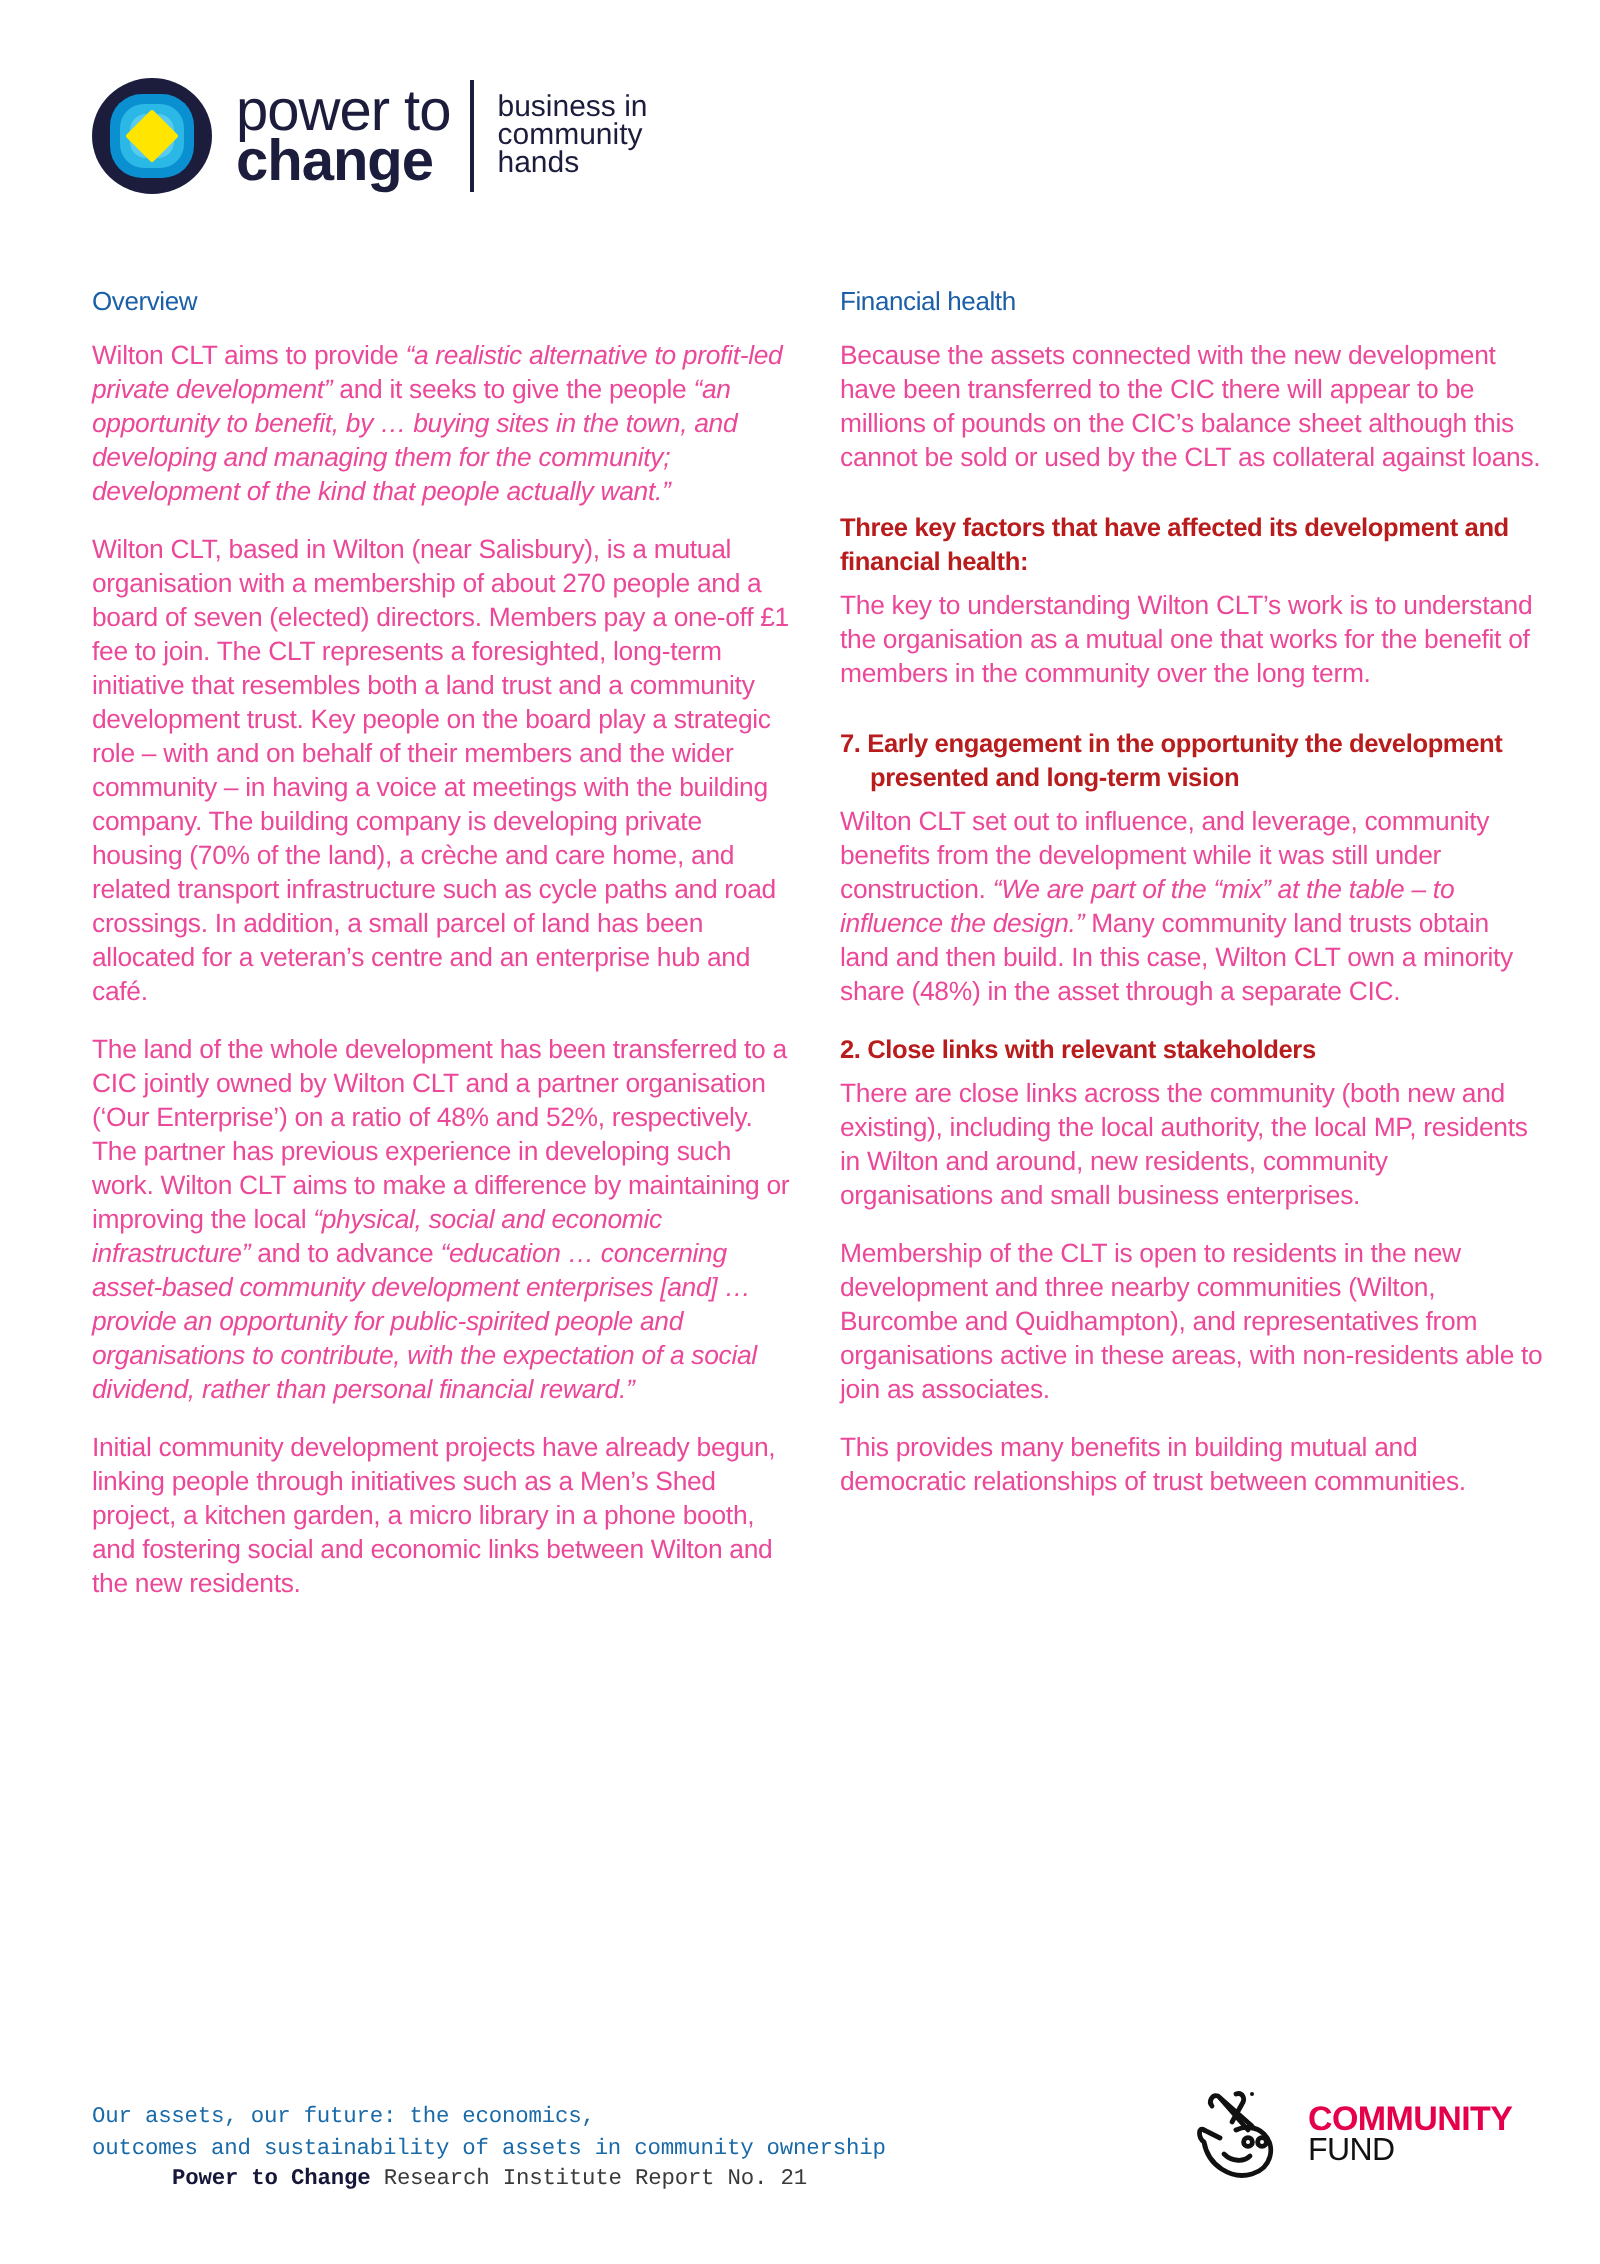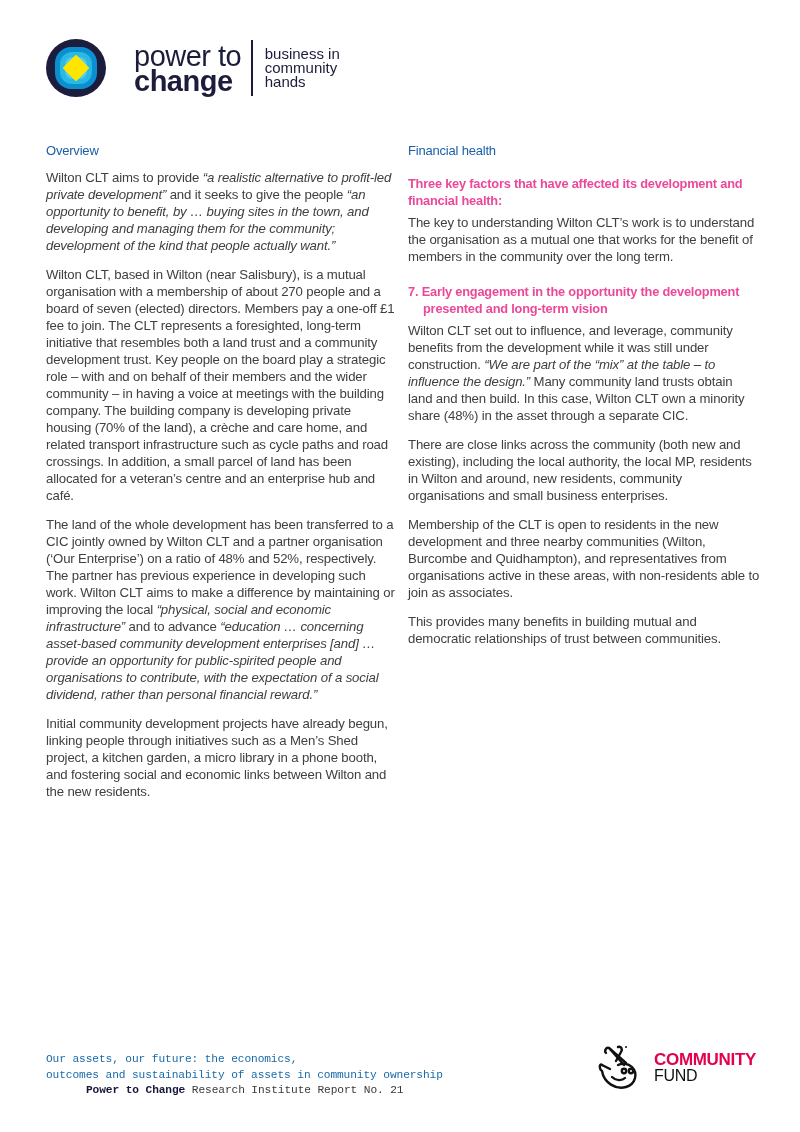--- a/index.html
+++ b/index.html
@@ -1,35 +1,35 @@
 <!DOCTYPE html>
 <html><head>
 <meta charset="utf-8">
 <style>
   html, body { margin: 0; padding: 0; background: #ffffff; }
   body { width: 800px; height: 1132px; position: relative; overflow: hidden;
          font-family: "DejaVu Sans", sans-serif; color: #1a1a1a; }
   .logo-wrap { position: absolute; left: 46px; top: 38px; height: 60px; display: flex; align-items: center; }
   .logo-mark { width: 60px; height: 60px; position: relative; }
-  .logo-text { margin-left: 28px; color: #1c1c3c; font-family: "Liberation Sans", sans-serif; line-height: 26px; }
+  .logo-text { margin-left: 12px; color: #1c1c3c; font-family: "Liberation Sans", sans-serif; line-height: 26px; }
   .logo-text .l1 { font-size: 29px; font-weight: normal; letter-spacing: -0.5px; display: block; }
   .logo-text .l2 { font-size: 29px; font-weight: bold; letter-spacing: -0.5px; display: block; margin-top: -1px; }
   .logo-divider { width: 1.5px; height: 56px; background: #1c1c3c; margin-left: 10px; }
   .logo-tag { margin-left: 12px; color: #1c1c3c; font-family: "Liberation Sans", sans-serif; font-size: 15px; line-height: 14px; }
   .logo-tag span { display: block; }
 
   .col { position: absolute; top: 140px; width: 352px; }
   .col.left { left: 46px; }
-  .col.right { left: 408px; }
+  .col.right { left: 420px; }
   h2.section { font-family: "Liberation Sans", sans-serif; font-weight: normal; color: #1a5fa8;
                font-size: 13px; margin: 0 0 7px 0; line-height: 22px; letter-spacing: -0.2px; }
   p.body { font-family: "Liberation Sans", sans-serif; font-size: 13.2px; line-height: 17px;
-           margin: 0 0 12px 0; color: #404040; letter-spacing: -0.15px; }
+           margin: 0 0 12px 0; color: #ec4899; letter-spacing: -0.15px; }
   p.body em { font-style: italic; }
-  h3.sub { font-family: "Liberation Sans", sans-serif; font-weight: bold; color: #ec4899;
+  h3.sub { font-family: "Liberation Sans", sans-serif; font-weight: bold; color: #b91c1c;
            font-size: 12.8px; line-height: 17px; margin: 0 0 5px 0; letter-spacing: -0.2px; }
   h3.sub.numbered { padding-left: 15px; text-indent: -15px; }
   .spacer-s { height: 6px; }
 
   .footer-text { position: absolute; left: 46px; top: 1052px; font-family: Liberation Mono, monospace;
                  font-size: 11.2px; line-height: 15.5px; letter-spacing: -0.1px; }
   .footer-text .blue { color: #1a6aa8; display: block; }
   .footer-text .report { color: #3a3a3a; display: block; padding-left: 40px; }
   .footer-text .report b { color: #16163a; }
 
@@ -70,28 +70,30 @@
   </p>
   <p class="body">Wilton CLT, based in Wilton (near Salisbury), is a mutual organisation with a membership of about 270 people and a board of seven (elected) directors. Members pay a one-off £1 fee to join. The CLT represents a foresighted, long-term initiative that resembles both a land trust and a community development trust. Key people on the board play a strategic role – with and on behalf of their members and the wider community – in having a voice at meetings with the building company. The building company is developing private housing (70% of the land), a crèche and care home, and related transport infrastructure such as cycle paths and road crossings. In addition, a small parcel of land has been allocated for a veteran’s centre and an enterprise hub and café.</p>
   <p class="body">
     <span>The land of the whole development has been transferred to a CIC jointly owned by Wilton CLT and a partner organisation (‘Our Enterprise’) on a ratio of 48% and 52%, respectively. The partner has previous experience in developing such work. Wilton CLT aims to make a difference by maintaining or improving the local </span><em>“physical, social and economic infrastructure”</em><span> and to advance </span><em>“education … concerning asset-based community development enterprises [and] … provide an opportunity for public-spirited people and organisations to contribute, with the expectation of a social dividend, rather than personal financial reward.”</em>
   </p>
   <p class="body">Initial community development projects have already begun, linking people through initiatives such as a Men’s Shed project, a kitchen garden, a micro library in a phone booth, and fostering social and economic links between Wilton and the new residents.</p>
 </div>
 
 <div class="col right">
   <h2 class="section">Financial health</h2>
+  <p class="body">Because the assets connected with the new development have been transferred to the CIC there will appear to be millions of pounds on the CIC’s balance sheet although this cannot be sold or used by the CLT as collateral against loans.</p>
   <div class="spacer-s"></div>
   <h3 class="sub">Three key factors that have affected its development and financial health:</h3>
   <p class="body">The key to understanding Wilton CLT’s work is to understand the organisation as a mutual one that works for the benefit of members in the community over the long term.</p>
   <div class="spacer-s"></div>
   <h3 class="sub numbered">7. Early engagement in the opportunity the development presented and long-term vision</h3>
   <p class="body">
     <span>Wilton CLT set out to influence, and leverage, community benefits from the development while it was still under construction. </span><em>“We are part of the “mix” at the table – to influence the design.”</em><span> Many community land trusts obtain land and then build. In this case, Wilton CLT own a minority share (48%) in the asset through a separate CIC.</span>
   </p>
+  <h3 class="sub numbered">2. Close links with relevant stakeholders</h3>
   <p class="body">There are close links across the community (both new and existing), including the local authority, the local MP, residents in Wilton and around, new residents, community organisations and small business enterprises.</p>
   <p class="body">Membership of the CLT is open to residents in the new development and three nearby communities (Wilton, Burcombe and Quidhampton), and representatives from organisations active in these areas, with non-residents able to join as associates.</p>
   <p class="body">This provides many benefits in building mutual and democratic relationships of trust between communities.</p>
 </div>
 
 <div class="footer-text">
   <span class="blue">Our assets, our future: the economics,</span>
   <span class="blue">outcomes and sustainability of assets in community ownership</span>
   <span class="report"><b>Power to Change</b><span> Research Institute Report No. 21</span></span>
 </div>

